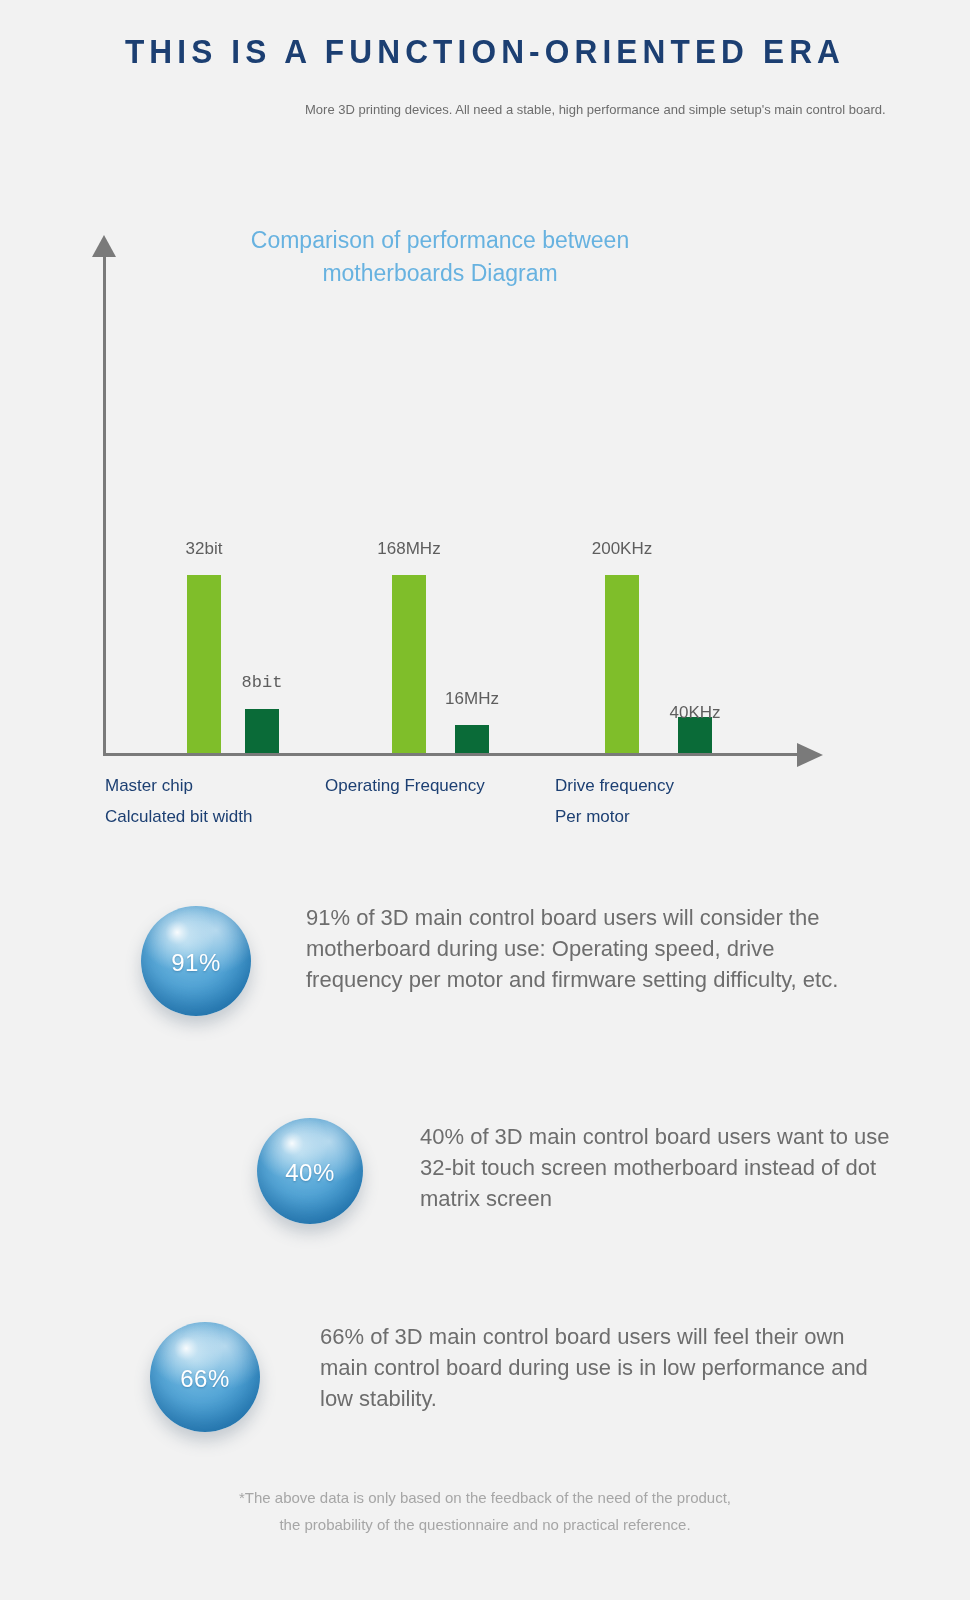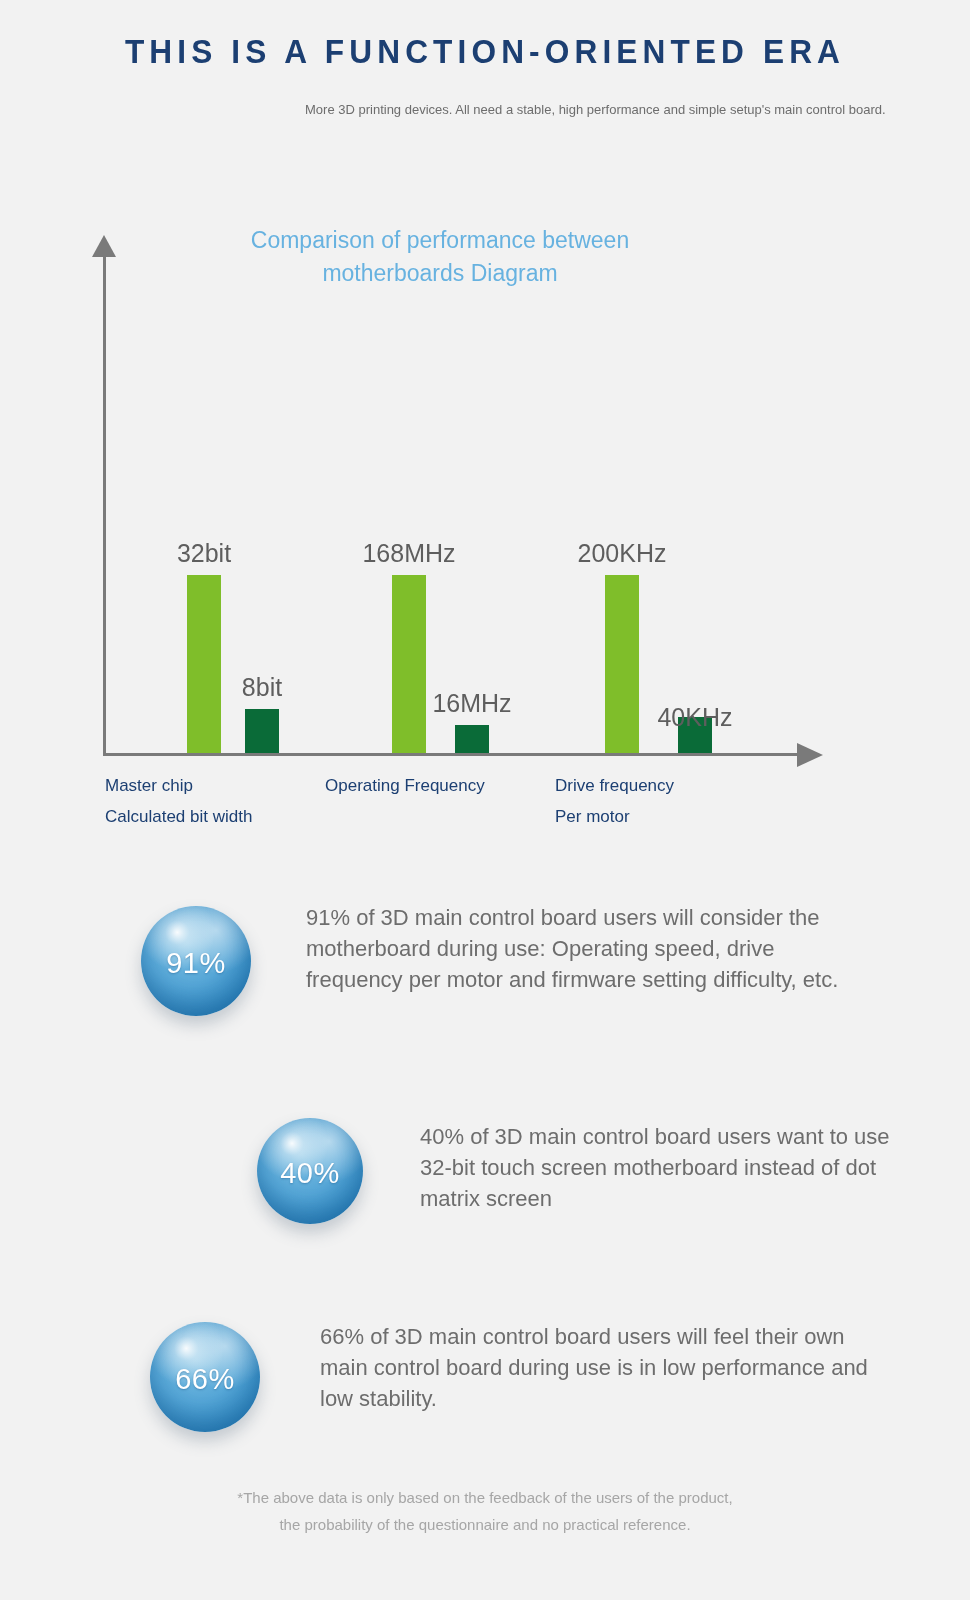--- a/index.html
+++ b/index.html
@@ -129,21 +129,21 @@
   }
   .bars-layer {
     position: absolute;
     left: 0;
     top: 0;
     width: 970px;
     height: 556px;
   }
   .bar-val {
     position: absolute;
-    font-size: 25px;
+    font-size: 17px;
     color: #5e5e5e;
     white-space: nowrap;
     text-align: center;
   }
 
   
   .cat-label {
     position: absolute;
     top: 570px;
     font-size: 17px;
@@ -164,21 +164,21 @@
       radial-gradient(circle at 33% 24%, rgba(255,255,255,0.95) 0%, rgba(255,255,255,0.45) 11%, rgba(255,255,255,0.0) 34%),
       radial-gradient(circle at 68% 22%, rgba(255,255,255,0.55) 0%, rgba(255,255,255,0.0) 38%),
       radial-gradient(circle at 42% 34%, #7dc0e4 0%, #54a5d6 44%, #2f86bf 74%, #1f6ea6 100%);
     box-shadow: 0 9px 16px rgba(90,110,130,0.30), inset 0 -10px 22px rgba(20,80,130,0.30);
     display: flex;
     align-items: center;
     justify-content: center;
   }
   .bubble-text {
     color: #ffffff;
-    font-size: 29px;
+    font-size: 24px;
     text-shadow: 0 1px 2px rgba(30,90,140,0.45);
     letter-spacing: 0.5px;
     position: relative;
     top: 2px;
   }
   .stat-text {
     position: absolute;
     font-size: 22px;
     line-height: 31px;
     color: #6d6d6d;
@@ -213,21 +213,21 @@
   <div class="x-arrow"></div>
 
   <div class="bars-layer" id="bars-layer">
       <div class="bar" style="left: 187px; width: 34px; height: 178px; top: 375px; bottom: auto; background: rgb(127, 190, 42);"></div>
       <div class="bar-val" style="left: 132px; width: 144px; top: 339px;">32bit</div>
       <div class="bar" style="left: 392px; width: 34px; height: 178px; top: 375px; bottom: auto; background: rgb(127, 190, 42);"></div>
       <div class="bar-val" style="left: 337px; width: 144px; top: 339px;">168MHz</div>
       <div class="bar" style="left: 605px; width: 34px; height: 178px; top: 375px; bottom: auto; background: rgb(127, 190, 42);"></div>
       <div class="bar-val" style="left: 550px; width: 144px; top: 339px;">200KHz</div>
       <div class="bar" style="left: 245px; width: 34px; height: 44px; top: 509px; bottom: auto; background: rgb(10, 107, 56);"></div>
-      <div class="bar-val" style="left: 190px; width: 144px; top: 473px;">8bit</div>
+      <div class="bar-val" style="left: 190px; width: 144px; top: 473px; font-family: Liberation Mono, monospace;">8bit</div>
       <div class="bar" style="left: 455px; width: 34px; height: 28px; top: 525px; bottom: auto; background: rgb(10, 107, 56);"></div>
       <div class="bar-val" style="left: 400px; width: 144px; top: 489px;">16MHz</div>
       <div class="bar" style="left: 678px; width: 34px; height: 36px; top: 517px; bottom: auto; background: rgb(10, 107, 56);"></div>
       <div class="bar-val" style="left: 623px; width: 144px; top: 503px;">40KHz</div>
     </div>
 
   <div class="cat-label" id="cat0" style="left:105px; width:240px;">
       <div>Master chip</div>
       <div>Calculated bit width</div>
     </div>
@@ -255,15 +255,15 @@
 </div>
 
 <div class="stat">
   <div class="bubble" style="left:150px; top:1322px; width:110px; height:110px;">
     <span class="bubble-text">66%</span>
   </div>
   <div class="stat-text" style="left:320px; top:1321px; width:560px;">66% of 3D main control board users will feel their own main control board during use is in low performance and low stability.</div>
 </div>
 
 <div class="footnote">
-  <div>*The above data is only based on the feedback of the users of the product,</div>
+  <div>*The above data is only based on the feedback of the need of the product,</div>
   <div>the probability of the questionnaire and no practical reference.</div>
 </div>
 
 </body></html>

